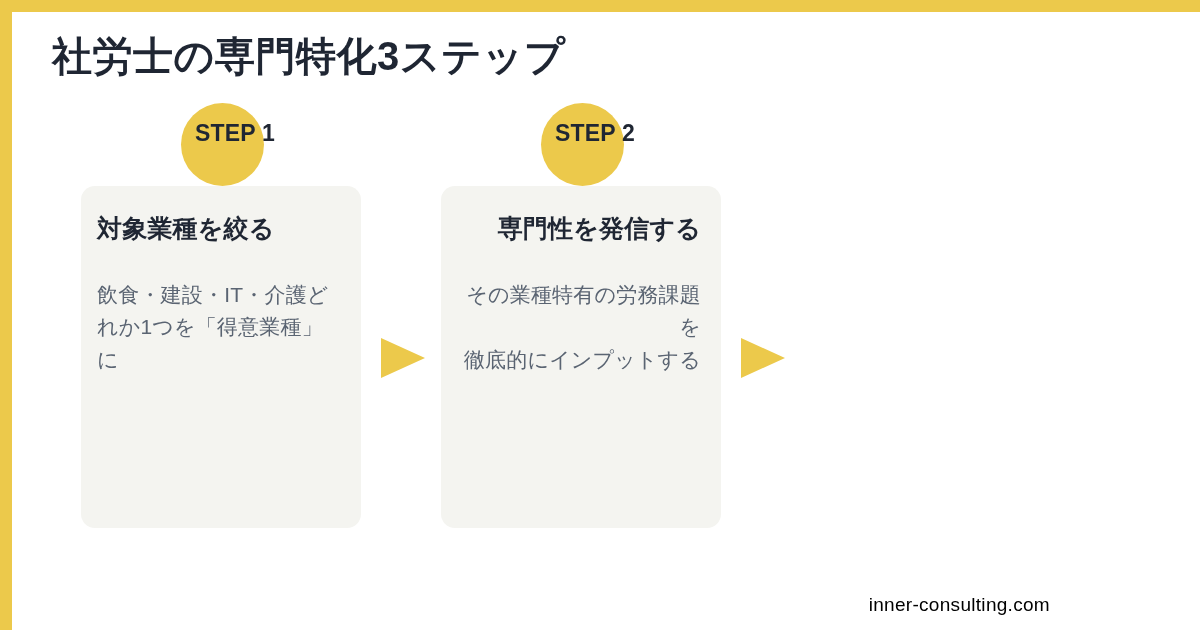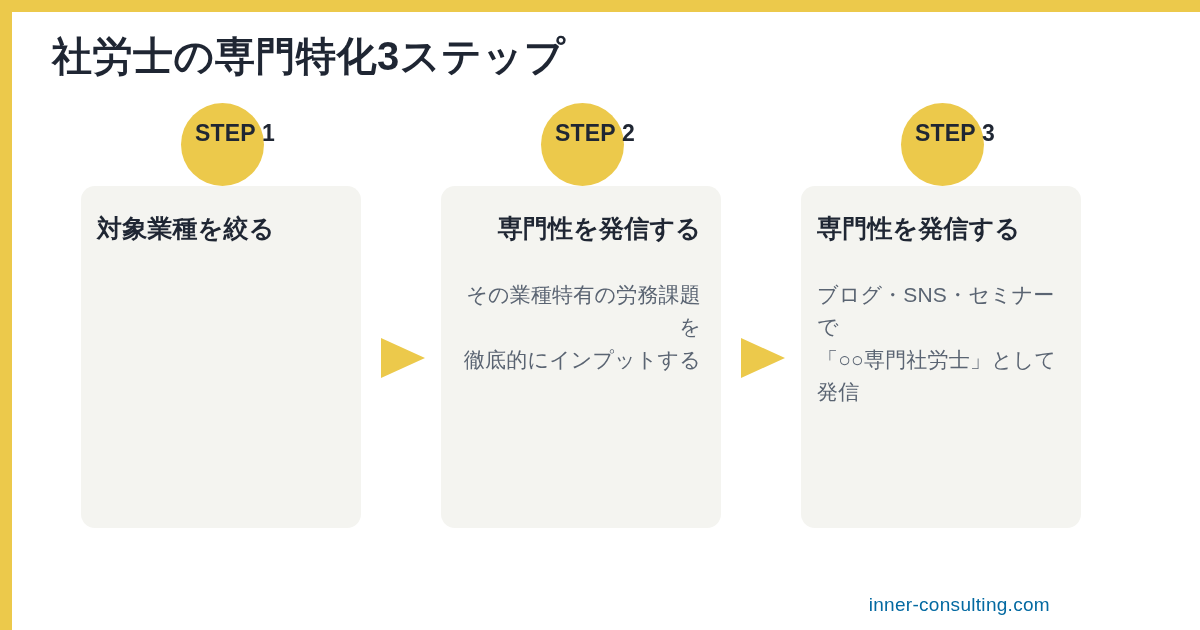--- a/index.html
+++ b/index.html
@@ -139,21 +139,21 @@
   }
   .arrow-1 { left: 381px; }
   .arrow-2 { left: 741px; }
 
   
   .footer {
     position: absolute;
     right: 24px;
     bottom: 14px;
     font-size: 19px;
-    color: #0369a1;
+    color: #000000;
     letter-spacing: 0.3px;
   }
 </style>
 </head>
 <body>
 
 <div id="slide">
 
   <div class="accent-top"></div>
   <div class="accent-left"></div>
@@ -162,48 +162,38 @@
 
   <div class="steps">
 
     <div class="step step-1">
       <div class="step-badge">
         <div class="circle"></div>
         <div class="badge-label">STEP 1</div>
       </div>
       <div class="card">
         <div class="card-title">対象業種を絞る</div>
+        <div class="card-body">飲食・建設・IT・介護どれか1つを「得意業種」に</div>
       </div>
     </div>
 
     <div class="arrow arrow-1"></div>
 
     <div class="step step-2">
       <div class="step-badge">
         <div class="circle"></div>
         <div class="badge-label">STEP 2</div>
       </div>
       <div class="card">
         <div class="card-title">専門性を発信する</div>
         <div class="card-body">その業種特有の労務課題を
 徹底的にインプットする</div>
       </div>
     </div>
 
     <div class="arrow arrow-2"></div>
 
-    <div class="step step-3">
-      <div class="step-badge">
-        <div class="circle"></div>
-        <div class="badge-label">STEP 3</div>
-      </div>
-      <div class="card">
-        <div class="card-title">専門性を発信する</div>
-        <div class="card-body">ブログ・SNS・セミナーで
-「○○専門社労士」として発信</div>
-      </div>
-    </div>
 
   </div>
 
   <div class="footer">inner-consulting.com</div>
 
 </div>
 
 </body></html>

